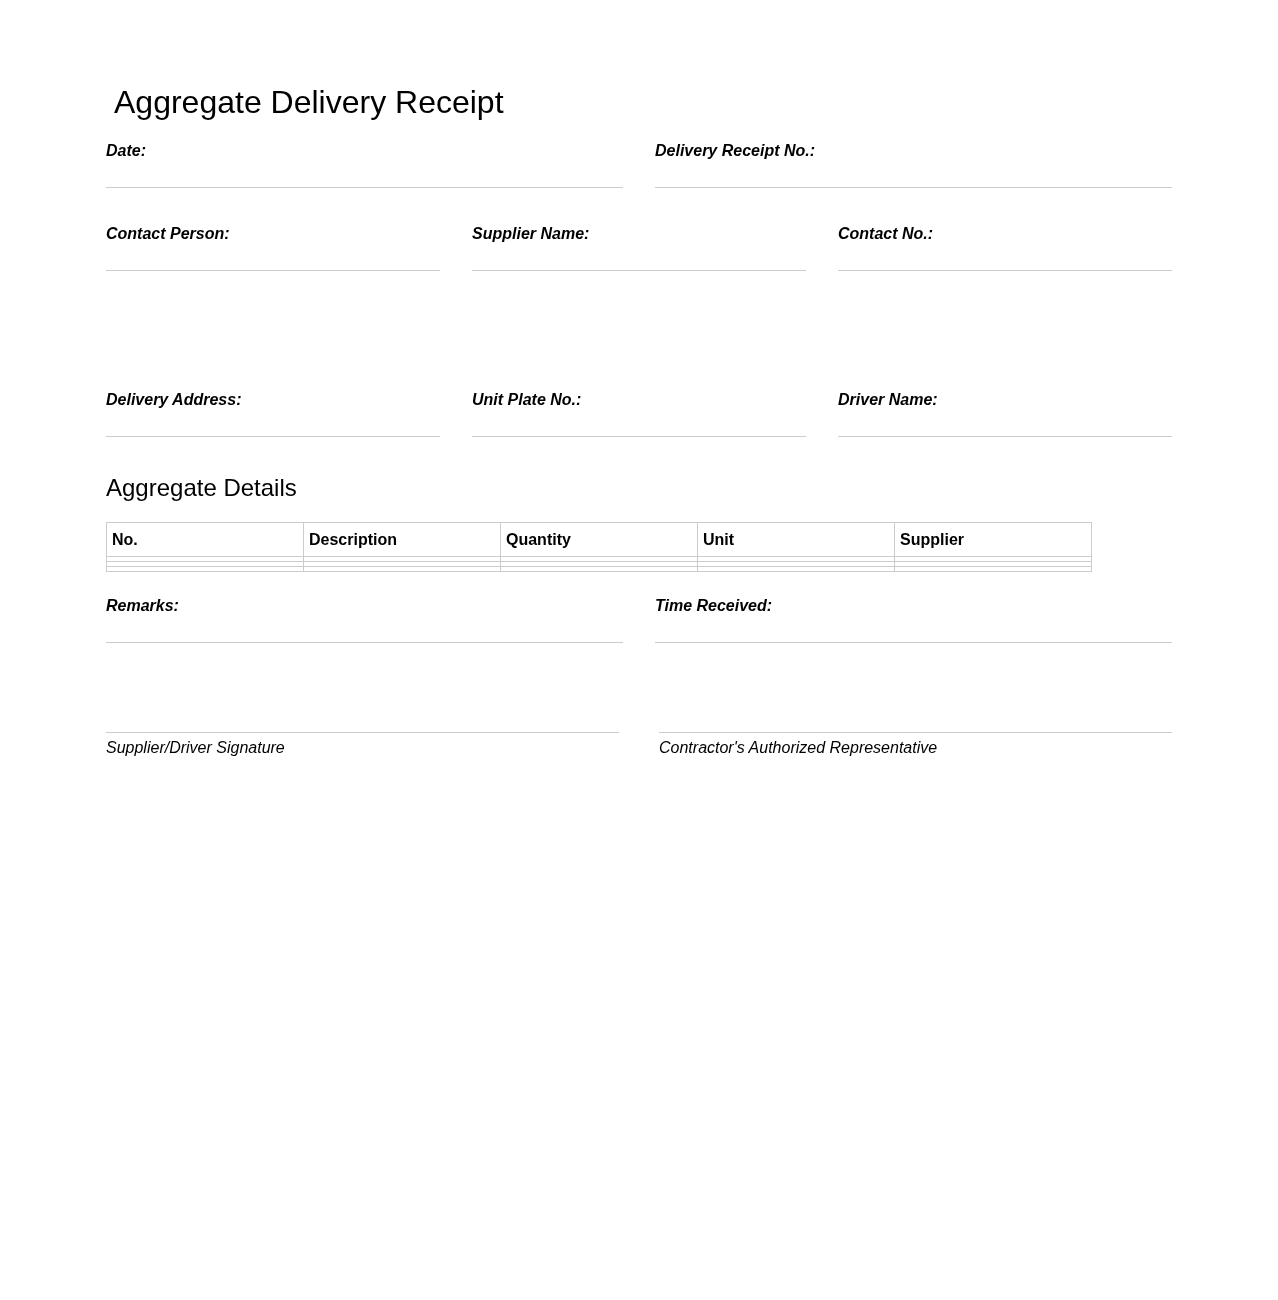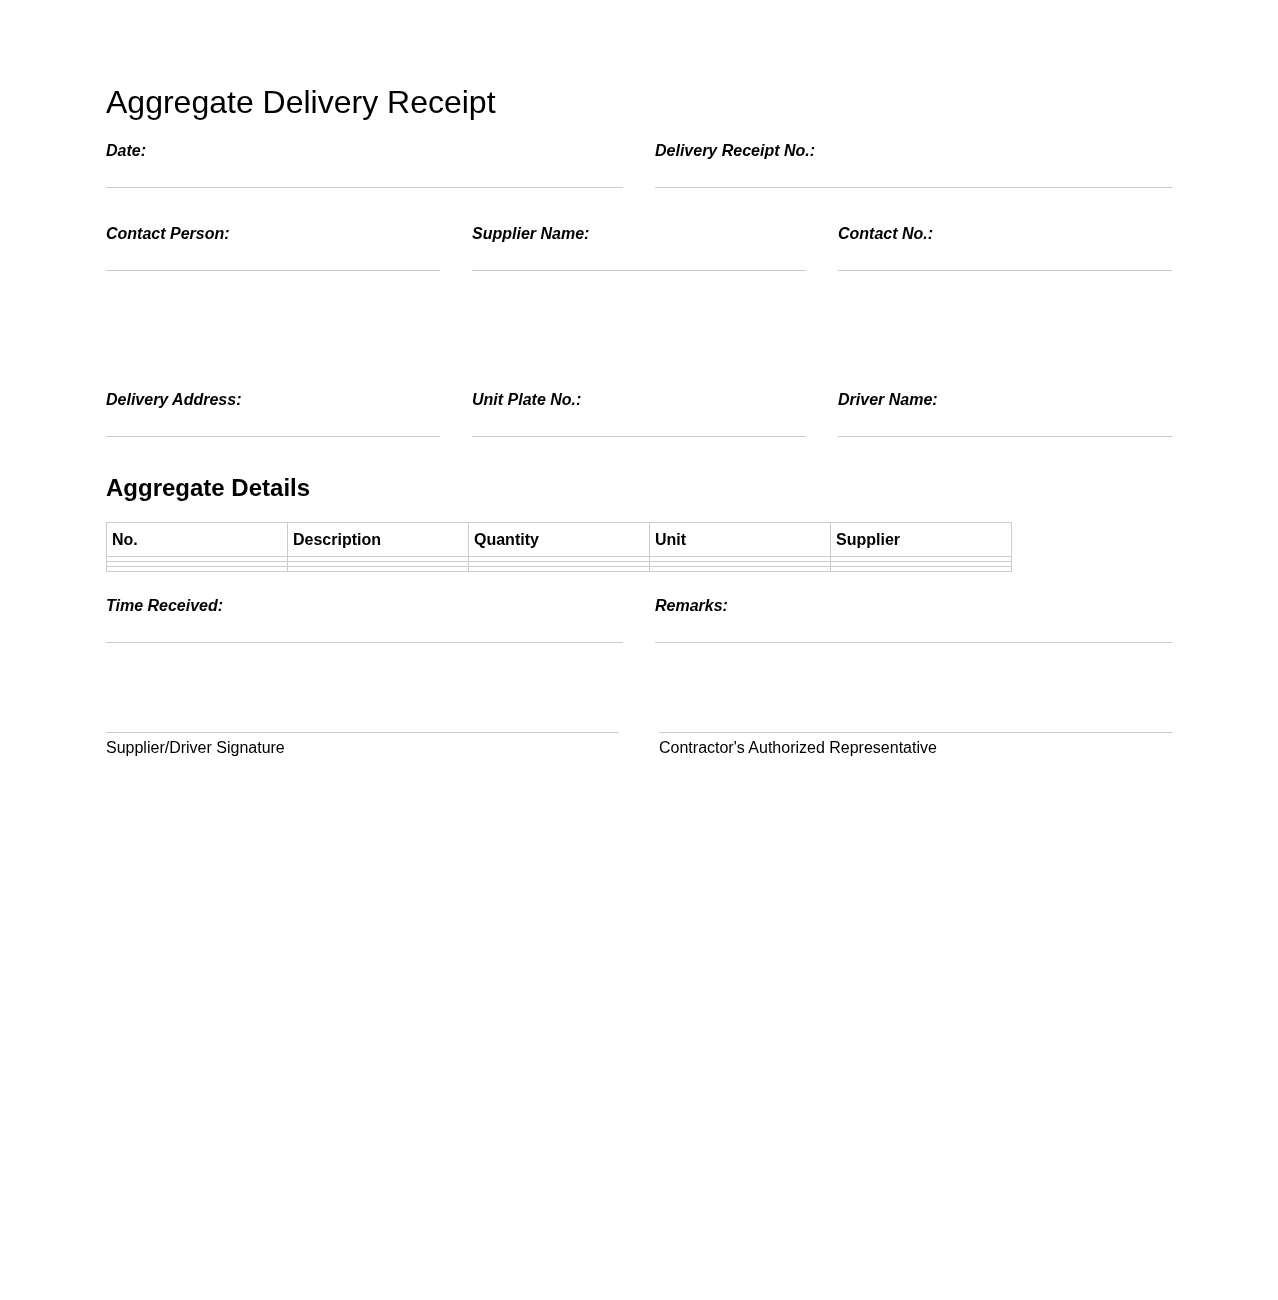--- a/index.html
+++ b/index.html
@@ -1,28 +1,28 @@
 <!DOCTYPE html>
 <html><head>
 <meta charset="utf-8">
 <style>
   html, body { margin: 0; padding: 0; background: #ffffff; }
   body { width: 1278px; height: 1300px; font-family: "Liberation Sans", sans-serif; color: #000; position: relative; }
   .page { position: absolute; left: 106px; top: 0; width: 1066px; }
-  h1 { position: absolute; top: 84px; left: 0; margin: 0; font-size: 32px; font-weight: normal; line-height: 36px; white-space: nowrap; }
+  h1 { position: absolute; top: 84px; left: 8px; margin: 0; font-size: 32px; font-weight: normal; line-height: 36px; white-space: nowrap; }
   .row { position: absolute; left: 0; width: 1066px; display: flex; gap: 32px; }
   .field { flex: 1; position: relative; height: 48px; }
   .field label { display: block; font-size: 16px; font-weight: bold; line-height: 18px; padding-top: 0; font-style: italic; }
   .field .line { position: absolute; left: 0; right: 0; top: 45px; border-bottom: 1px solid #cccccc; height: 0; }
   .field input { position: absolute; left: 0; right: 0; top: 22px; height: 22px; border: none; outline: none; background: transparent; font-family: "Liberation Sans", sans-serif; font-size: 15px; padding: 0; }
-  h2 { position: absolute; top: 474px; left: 0; margin: 0; font-size: 24px; font-weight: bold; line-height: 28px; white-space: nowrap; }
-  table { position: absolute; top: 522px; left: 0; width: 906px; border-collapse: collapse; table-layout: fixed; }
+  h2 { position: absolute; top: 474px; left: 0; margin: 0; font-size: 24px; font-weight: normal; line-height: 28px; white-space: nowrap; }
+  table { position: absolute; top: 522px; left: 0; width: 986px; border-collapse: collapse; table-layout: fixed; }
   th { border: 1px solid #cccccc; text-align: left; font-size: 16px; font-weight: bold; height: 34px; padding: 0 5px; box-sizing: border-box; }
   td { border: 1px solid #cccccc; height: 5px; padding: 0; box-sizing: border-box; }
-  .sigs { position: absolute; top: 732px; left: 0; width: 1066px; display: flex; justify-content: space-between; }
+  .sigs { position: absolute; top: 732px; left: 0; width: 1066px; display: flex; justify-content: space-between; font-style: italic; }
   .sig { width: 513px; border-top: 1px solid #cccccc; padding-top: 6px; font-size: 16px; line-height: 18px; }
 </style>
 </head>
 <body>
 
 <div class="page">
   <h1>Aggregate Delivery Receipt</h1>
 
   <div class="row" style="top:142px">
     <div class="field">
@@ -108,26 +108,26 @@
         <td></td>
         <td></td>
         <td></td>
         <td></td>
       </tr>
     </tbody>
   </table>
 
   <div class="row" style="top:597px">
     <div class="field">
-      <label>Time Received:</label>
+      <label>Remarks:</label>
       <input value="" style="">
       <div class="line"></div>
     </div>
     <div class="field">
-      <label>Remarks:</label>
+      <label>Time Received:</label>
       <input value="" style="">
       <div class="line"></div>
     </div>
   </div>
 
   <div class="sigs">
     <div class="sig">Supplier/Driver Signature</div>
     <div class="sig">Contractor's Authorized Representative</div>
   </div>
 </div>

